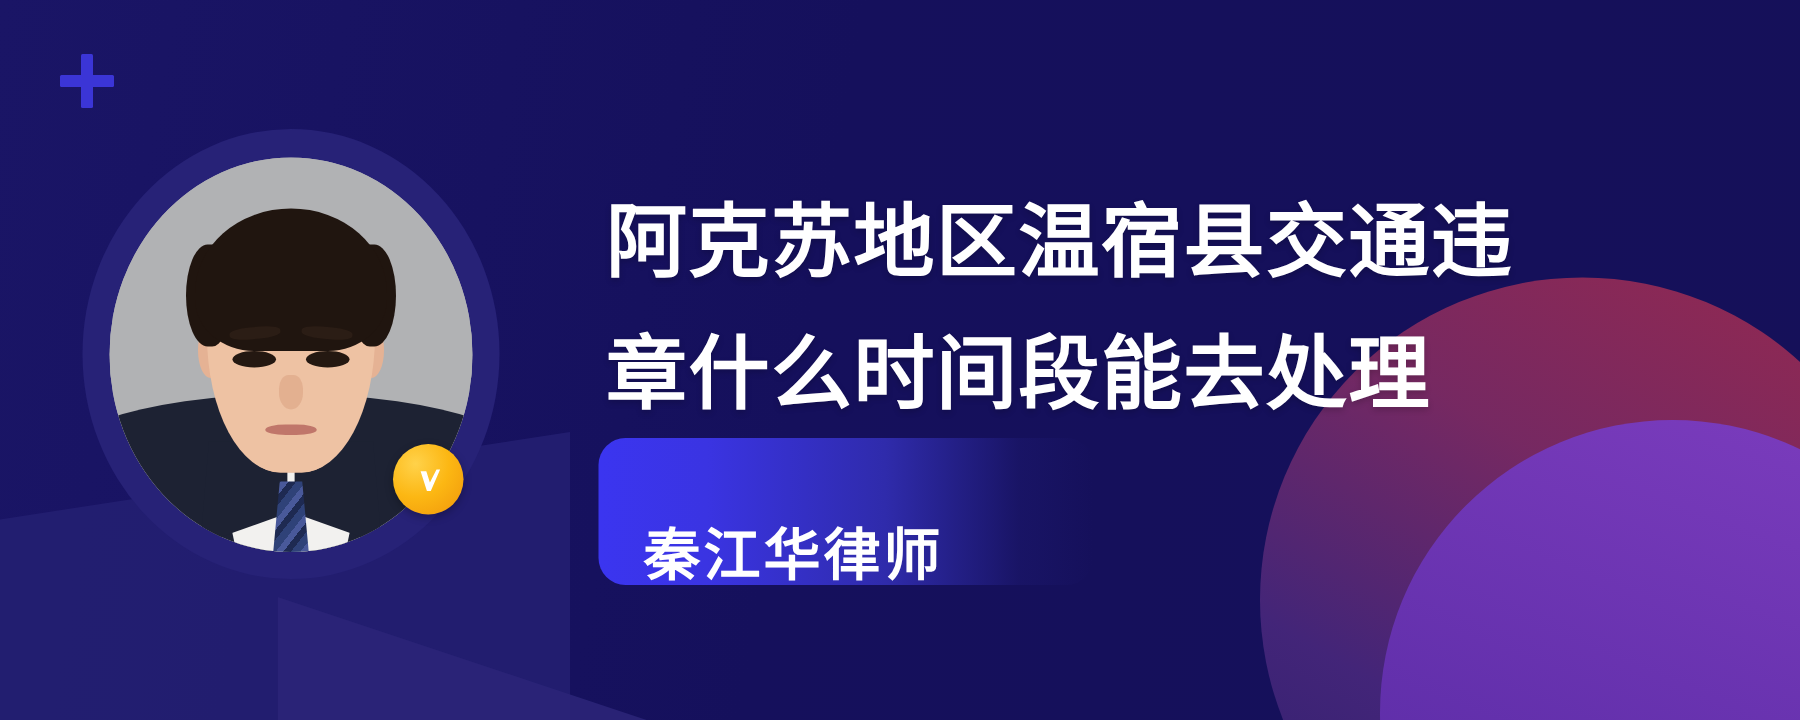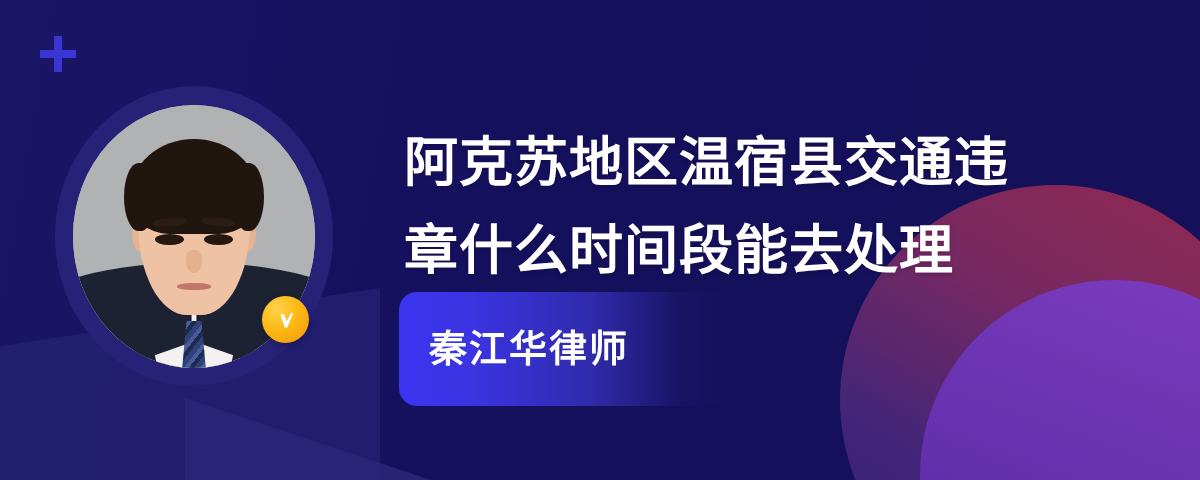--- a/index.html
+++ b/index.html
@@ -195,25 +195,25 @@
     letter-spacing: 1px;
     white-space: pre-line;
     text-shadow: 0 2px 4px rgba(0,0,0,.18);
   }
 
   .name-badge {
     position: absolute;
     left: -5px;
     top: 174px;
     width: 330px;
-    height: 114px;
+    height: 98px;
     border-radius: 18px;
     background: linear-gradient(90deg, #3b35f0 0%, #3a34e2 22%, #2f2bab 58%, rgba(32,28,120,.35) 85%, rgba(23,18,96,0) 100%);
     display: flex;
-    align-items: center;
+    align-items: flex-end;
   }
 
   .name-badge-text {
     margin-left: 30px;
     color: #ffffff;
     font-size: 38px;
     font-weight: 700;
     letter-spacing: 2px;
     line-height: 1;
   }

